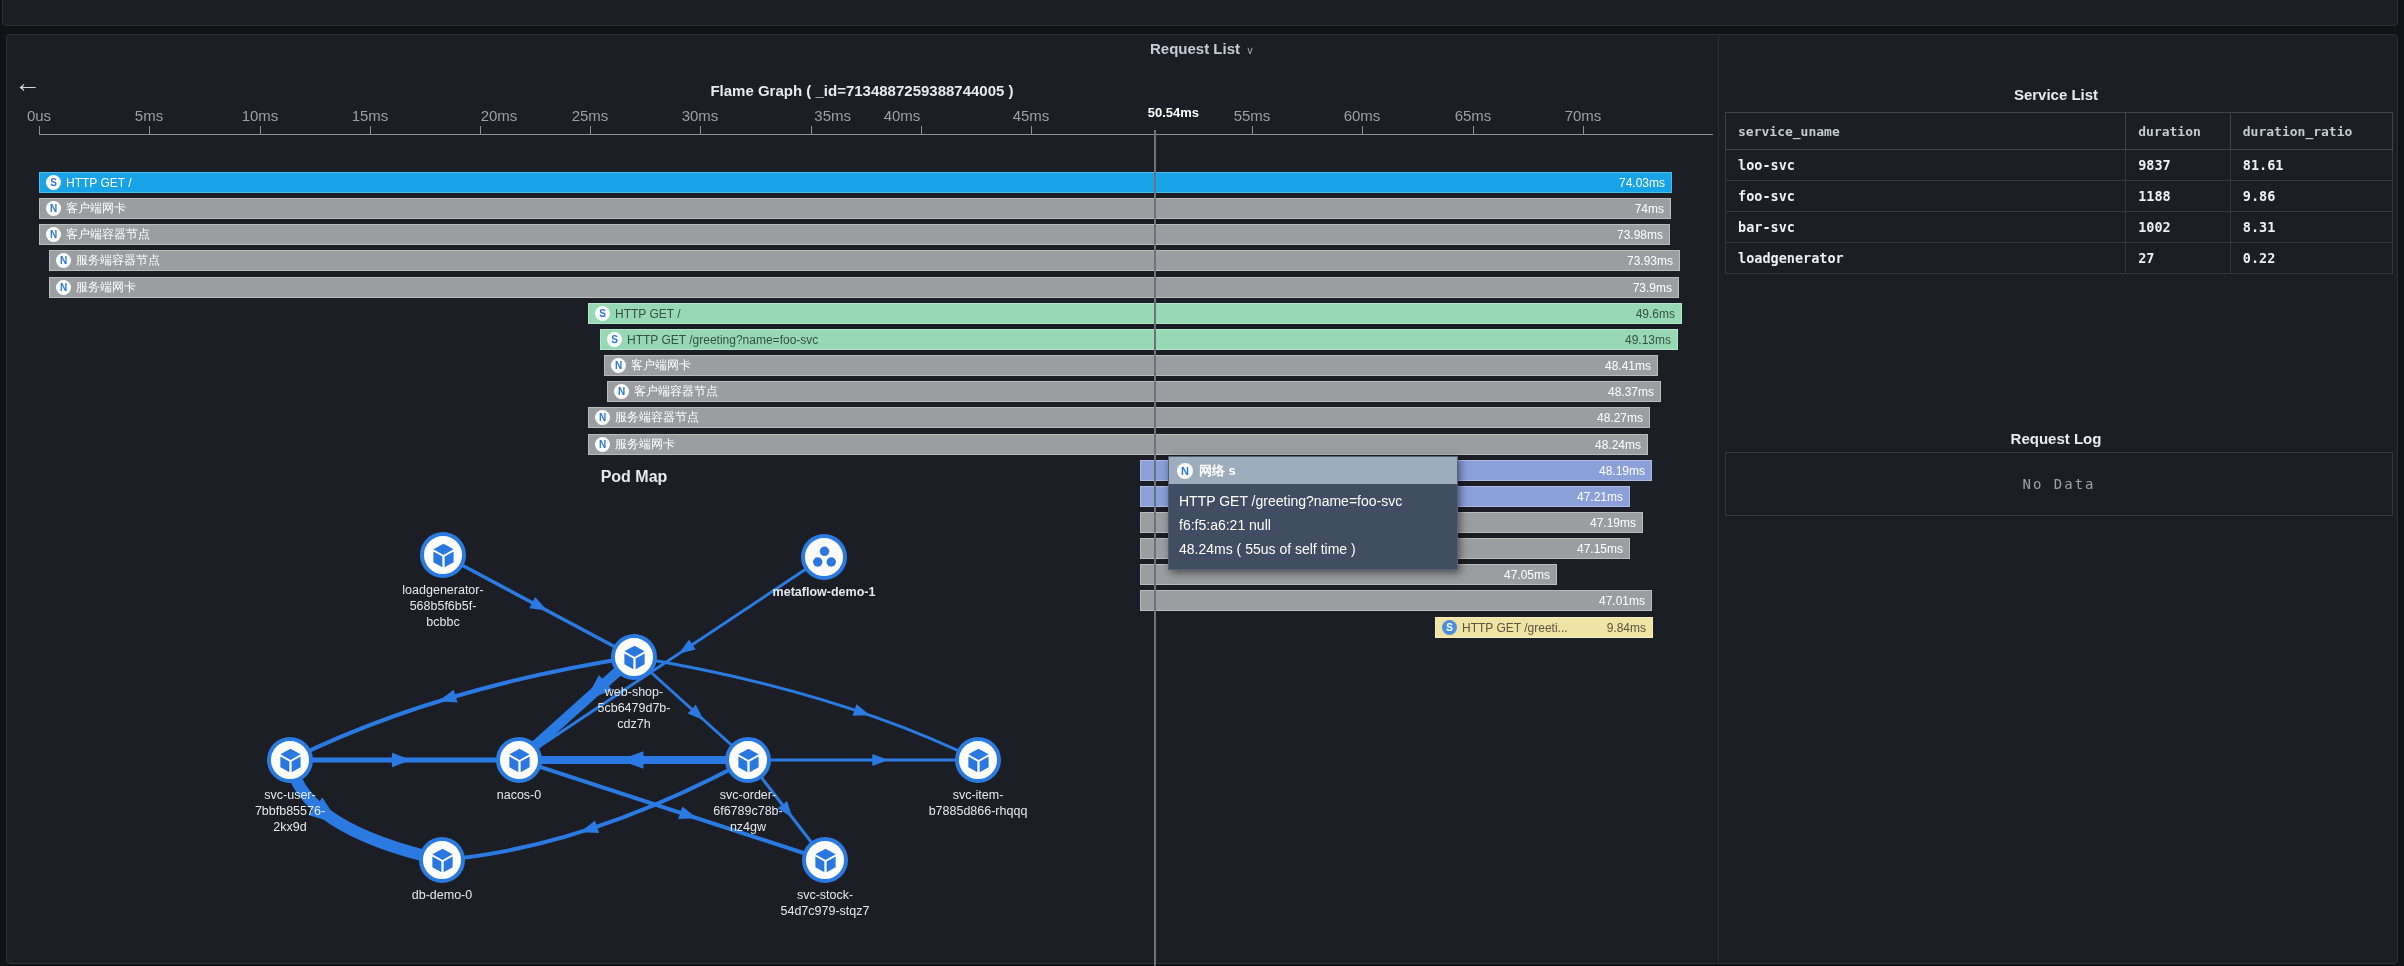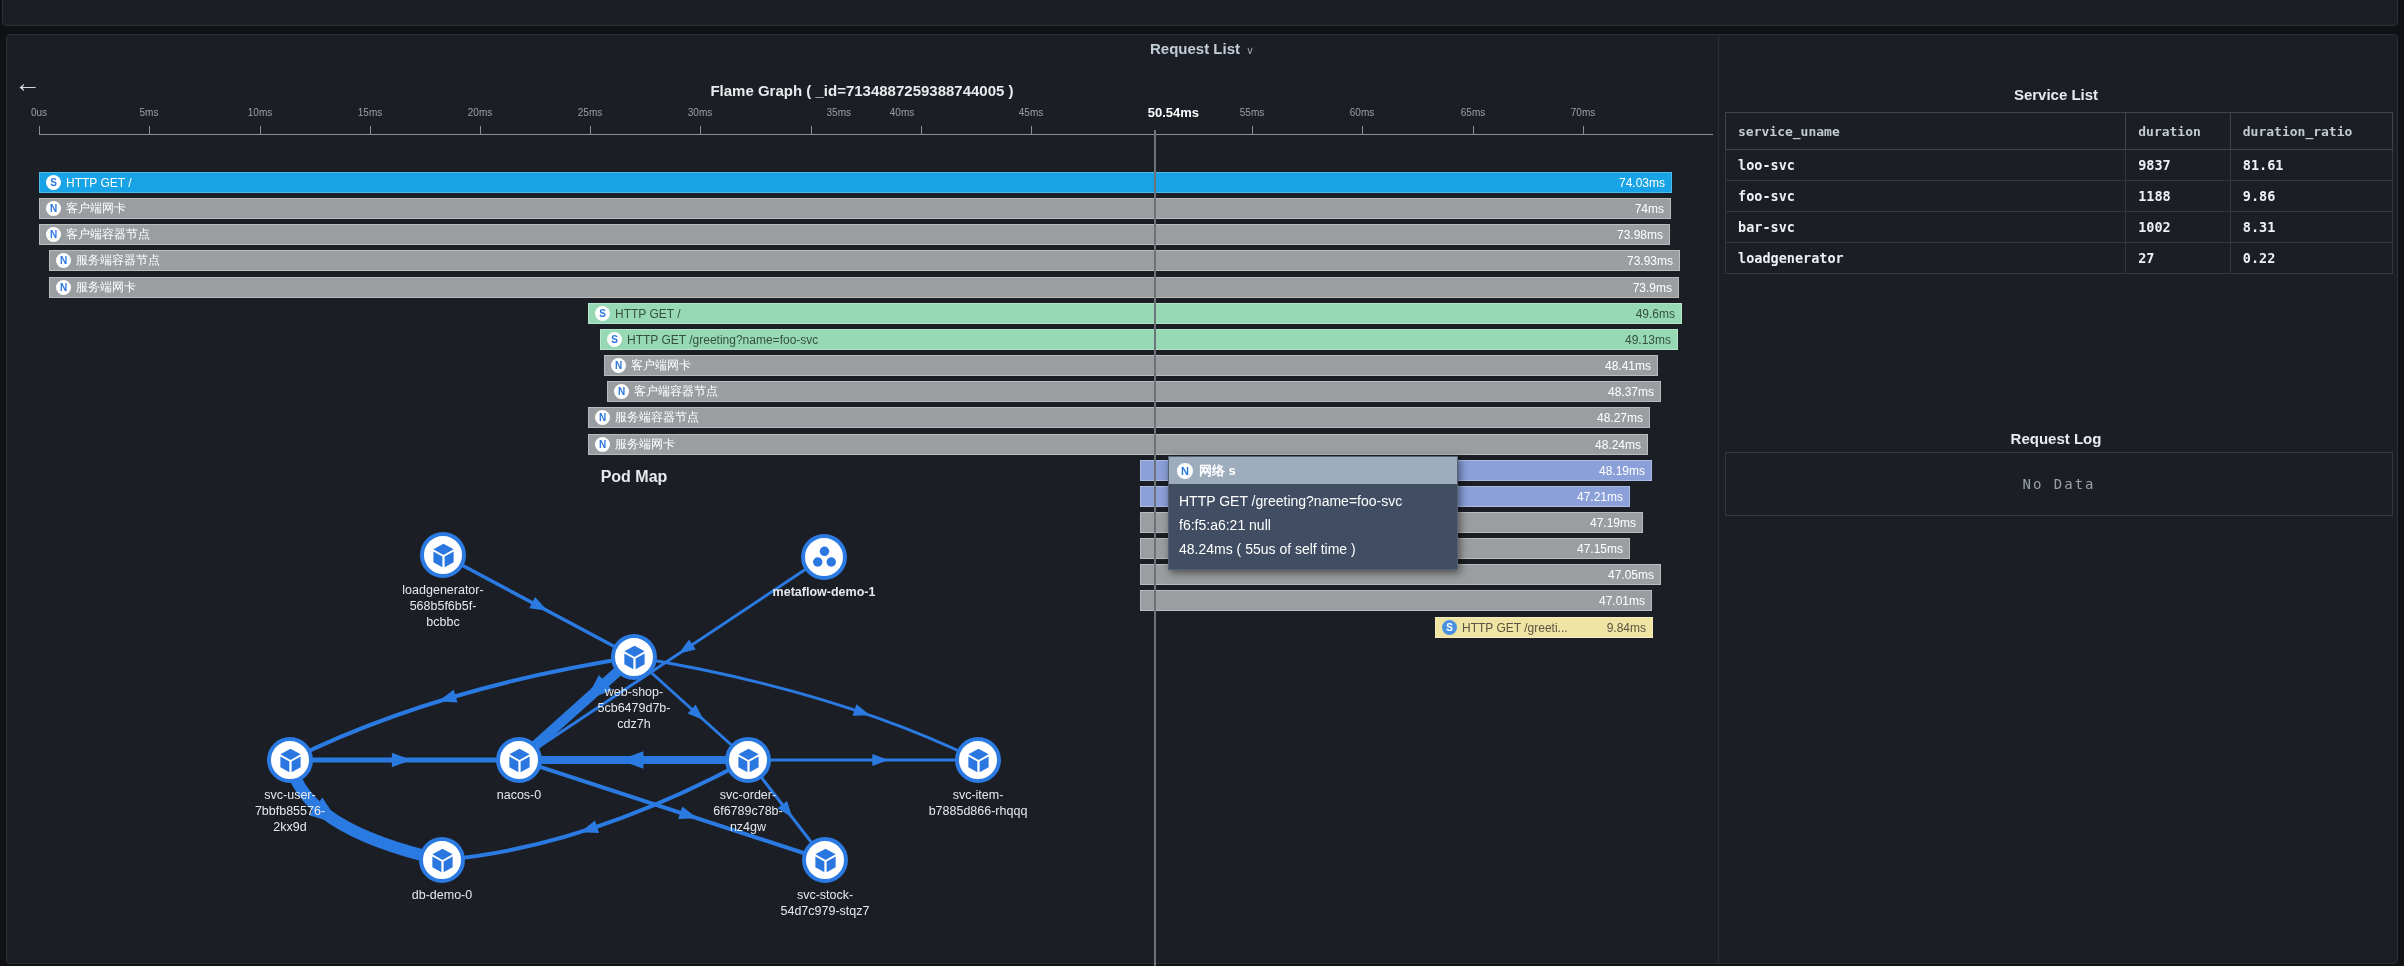--- a/index.html
+++ b/index.html
@@ -13,21 +13,21 @@
   .req-list{position:absolute;left:1082px;top:40px;width:240px;text-align:center;
             font-size:15px;font-weight:bold;color:#c3cdd6;cursor:pointer;z-index:5;}
   .req-list .chev{font-size:11px;color:#97a1aa;margin-left:6px;font-weight:normal;}
 
   .back-btn{position:absolute;left:14px;top:70px;font-size:27px;color:#cfd6de;cursor:pointer;z-index:5;line-height:1;}
   .flame-title{position:absolute;left:560px;top:82px;width:604px;text-align:center;
                font-size:15px;font-weight:bold;color:#e8eaed;z-index:5;}
 
   
   .ruler-label{position:absolute;top:107px;width:80px;margin-left:-40px;text-align:center;
-               font-size:10px;color:#9aa0a8;}
+               font-size:15px;color:#9aa0a8;}
   .ruler-tick{position:absolute;top:126px;width:1px;height:8px;background:#8b9097;}
   .ruler-base{position:absolute;left:39px;top:134px;width:1674px;height:1px;background:#8b9097;}
   .marker-label{position:absolute;top:105px;width:90px;margin-left:-45px;text-align:right;
                 font-size:13px;font-weight:bold;color:#ffffff;z-index:6;}
   .marker-line{position:absolute;top:130px;width:2px;height:836px;background:#6e737a;z-index:4;}
 
   
   .bar{position:absolute;height:21px;box-sizing:border-box;display:flex;align-items:center;
        font-size:12px;border:1px solid rgba(255,255,255,0.30);z-index:2;cursor:pointer;white-space:nowrap;overflow:hidden;}
   .bar .ic{flex:0 0 auto;width:15px;height:15px;border-radius:50%;margin:0 5px 0 6px;
@@ -89,21 +89,21 @@
 
 <div id="ruler">
     <div class="ruler-label" style="left: 39px;">0us</div>
     <div class="ruler-tick" style="left: 39px;"></div>
     <div class="ruler-label" style="left: 149px;">5ms</div>
     <div class="ruler-tick" style="left: 149px;"></div>
     <div class="ruler-label" style="left: 260px;">10ms</div>
     <div class="ruler-tick" style="left: 260px;"></div>
     <div class="ruler-label" style="left: 370px;">15ms</div>
     <div class="ruler-tick" style="left: 370px;"></div>
-    <div class="ruler-label" style="left: 480px;">20ms</div>
+    <div class="ruler-label" style="left: 499px;">20ms</div>
     <div class="ruler-tick" style="left: 480px;"></div>
     <div class="ruler-label" style="left: 590px;">25ms</div>
     <div class="ruler-tick" style="left: 590px;"></div>
     <div class="ruler-label" style="left: 700px;">30ms</div>
     <div class="ruler-tick" style="left: 700px;"></div>
     <div class="ruler-label" style="left: 811px; text-align: right;">35ms</div>
     <div class="ruler-tick" style="left: 811px;"></div>
     <div class="ruler-label" style="left: 902px;">40ms</div>
     <div class="ruler-tick" style="left: 921px;"></div>
     <div class="ruler-label" style="left: 1031px;">45ms</div>
@@ -181,21 +181,21 @@
     </div>
     <div class="bar bar-purple" style="left: 1140px; width: 490px; top: 486px;">
       <span class="dur">47.21ms</span>
     </div>
     <div class="bar bar-gray" style="left: 1140px; width: 503px; top: 512px;">
       <span class="dur">47.19ms</span>
     </div>
     <div class="bar bar-gray" style="left: 1140px; width: 490px; top: 538px;">
       <span class="dur">47.15ms</span>
     </div>
-    <div class="bar bar-gray" style="left: 1140px; width: 521px; top: 564px;">
+    <div class="bar bar-gray" style="left: 1140px; width: 417px; top: 564px;">
       <span class="dur">47.05ms</span>
     </div>
     <div class="bar bar-gray" style="left: 1140px; width: 512px; top: 590px;">
       <span class="dur">47.01ms</span>
     </div>
     <div class="bar bar-yellow" style="left: 1435px; width: 218px; top: 617px;">
       <span class="ic ic-blue">S</span>
       <span class="lbl">HTTP GET /greeti...</span>
       <span class="dur">9.84ms</span>
     </div>

